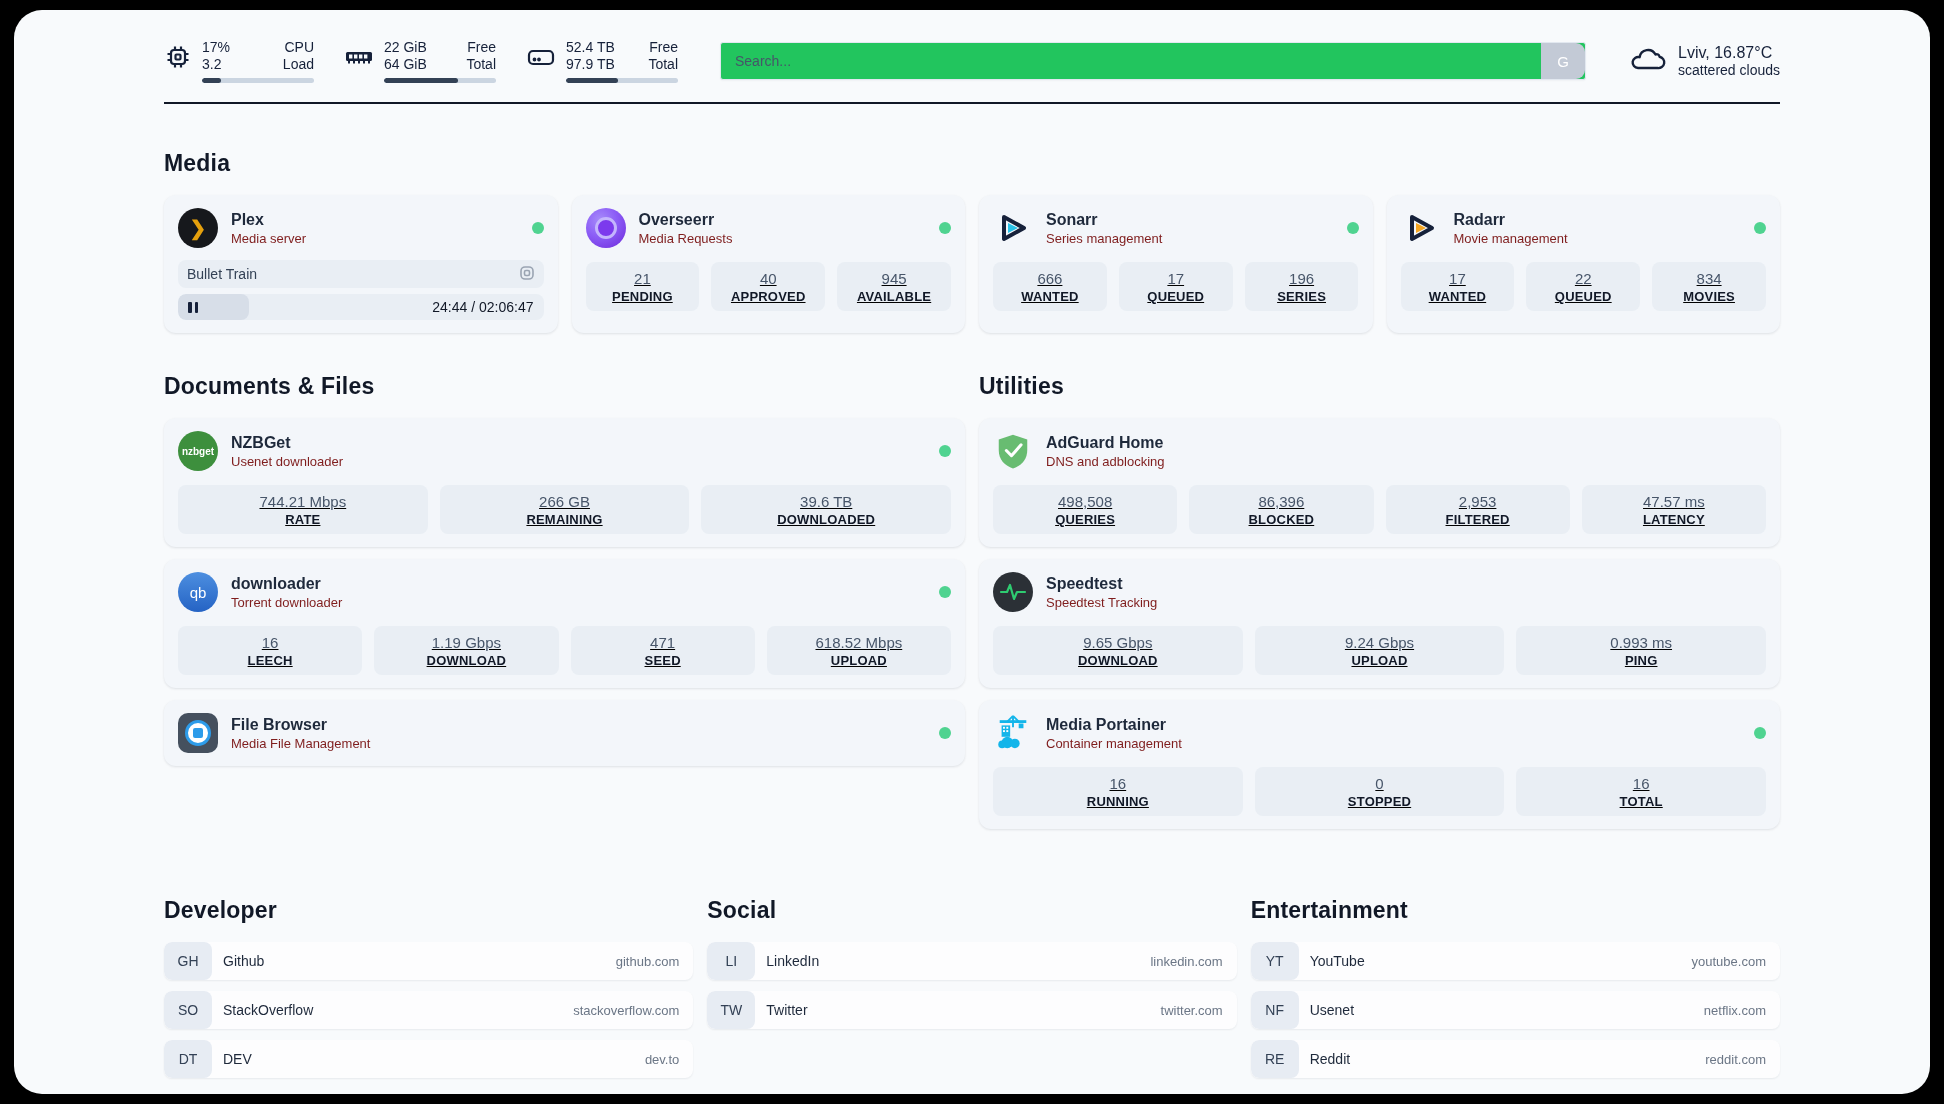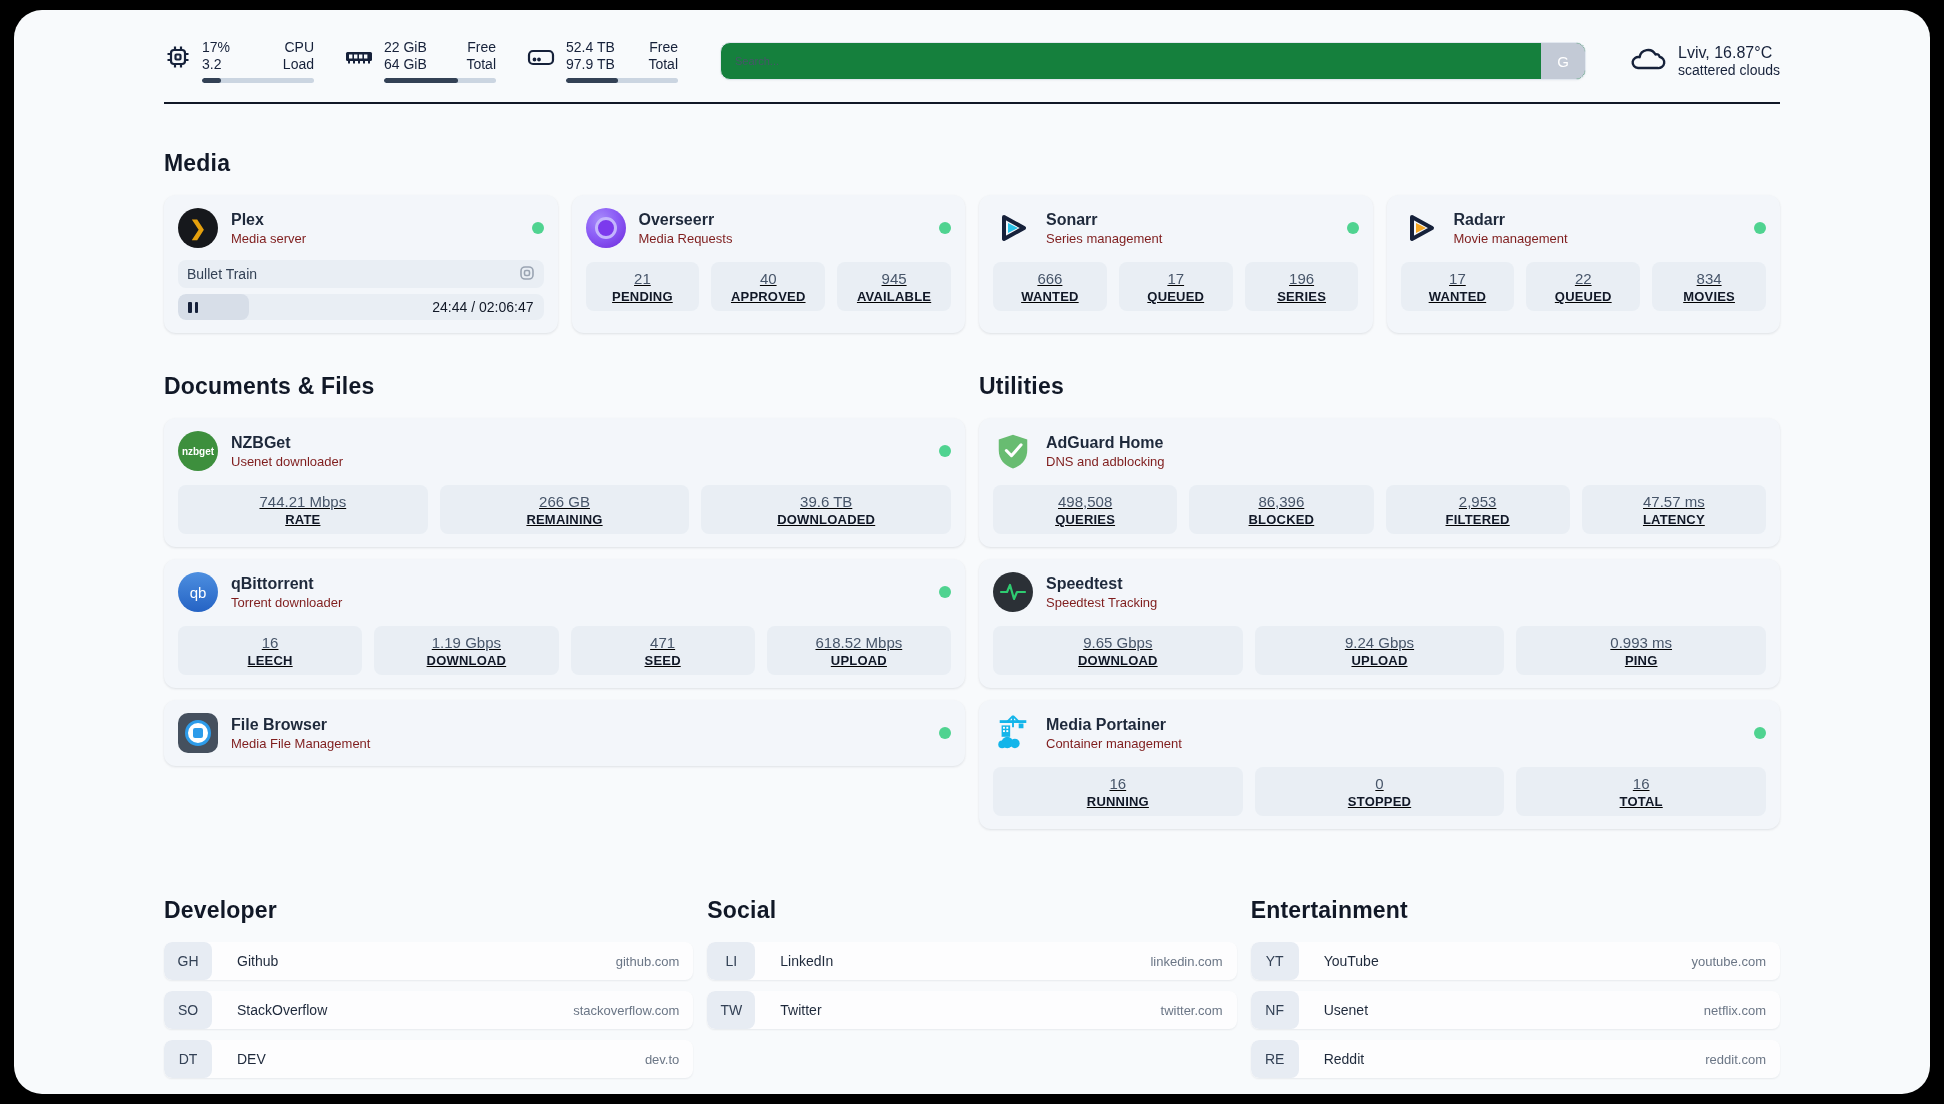--- a/index.html
+++ b/index.html
@@ -17,22 +17,22 @@
   .sysstat svg { margin-top:4px; }
   .sys-body { display:flex; flex-direction:column; width:112px; }
   .sys-rows { display:flex; justify-content:space-between; }
   .sys-col { display:flex; flex-direction:column; font-size:14px; line-height:17px; color:#16213a; }
   .sys-col.right { text-align:right; }
   .sys-bar { margin-top:5px; height:5px; border-radius:3px; background:#cbd5e1; overflow:hidden; }
   .sys-fill { height:100%; background:#334155; border-radius:3px; }
 
   .searchwrap { flex:1; margin:0 42px; position:relative; }
   .search-input {
-    width:100%; height:38px; border:1px solid #e2e8f0; border-radius:10px;
-    background:#15803d; padding:0 56px 0 14px; font-size:11px; color:#16213a;
+    width:100%; height:38px; border:1px solid #e2e8f0; border-radius:3px;
+    background:#22c55e; padding:0 56px 0 14px; font-size:14px; color:#16213a;
     font-family:"Liberation Sans", sans-serif; outline:none;
     box-shadow:0 1px 2px rgba(15,23,42,.04);
   }
   .search-input::placeholder { color:#475569; }
   .search-btn {
     position:absolute; right:1px; top:1px; bottom:1px; width:44px; border:none;
     background:#c3cad6; color:#fff; font-size:15px; border-radius:0 9px 9px 0; cursor:pointer;
     font-family:"Liberation Sans", sans-serif;
   }
   .weather { display:flex; align-items:flex-start; gap:12px; }
@@ -87,21 +87,21 @@
   .bookmarks { display:grid; grid-template-columns:repeat(3,1fr); gap:14px; margin-top:56px; }
   .bm-title { margin-bottom:18px; }
   .bm-row {
     display:flex; align-items:stretch; background:#fdfdfe; border-radius:8px; height:38px;
     margin-bottom:11px; overflow:hidden; box-shadow:0 1px 2px rgba(15,23,42,.07); cursor:pointer;
   }
   .bm-chip {
     width:48px; background:#e7ecf3; display:flex; align-items:center; justify-content:center;
     font-size:14px; color:#334155; border-radius:8px; flex:0 0 48px;
   }
-  .bm-name { display:flex; align-items:center; padding-left:25px; font-size:14px; color:#1e293b; }
+  .bm-name { display:flex; align-items:center; padding-left:11px; font-size:14px; color:#1e293b; }
   .bm-url { display:flex; align-items:center; margin-left:auto; padding-right:14px; font-size:13px; color:#6b7686; }
 
   
   .plex-circle { width:40px; height:40px; border-radius:50%; background:#16181c; display:flex; align-items:center; justify-content:center; }
   .plex-chev { color:#e5a00d; font-size:20px; font-weight:700; line-height:1; }
   .overseerr-circle { width:40px; height:40px; border-radius:50%;
     background:radial-gradient(circle at 35% 30%, #a78bfa 0%, #8b5cf6 45%, #6d28d9 100%);
     display:flex; align-items:center; justify-content:center; }
   .overseerr-inner { width:22px; height:22px; border-radius:50%; background:#7c3aed; border:3px solid #c4b5fd; }
   .nzbget-circle { width:40px; height:40px; border-radius:50%; background:#3d8f3d; display:flex; align-items:center; justify-content:center;
@@ -371,21 +371,21 @@
               <div class="stat-value">39.6 TB</div>
               <div class="stat-label">DOWNLOADED</div>
             </div>
           </div>
         </div>
 
         <div class="card">
           <div class="card-head">
             <div class="app-icon qb-circle">qb</div>
             <div class="app-titles">
-              <span class="app-name">qBittorrent</span>
+              <span class="app-name">downloader</span>
               <span class="app-desc">Torrent downloader</span>
             </div>
             <span class="dot"></span>
           </div>
           <div class="stats">
             <div class="stat">
               <div class="stat-value">16</div>
               <div class="stat-label">LEECH</div>
             </div>
             <div class="stat">

